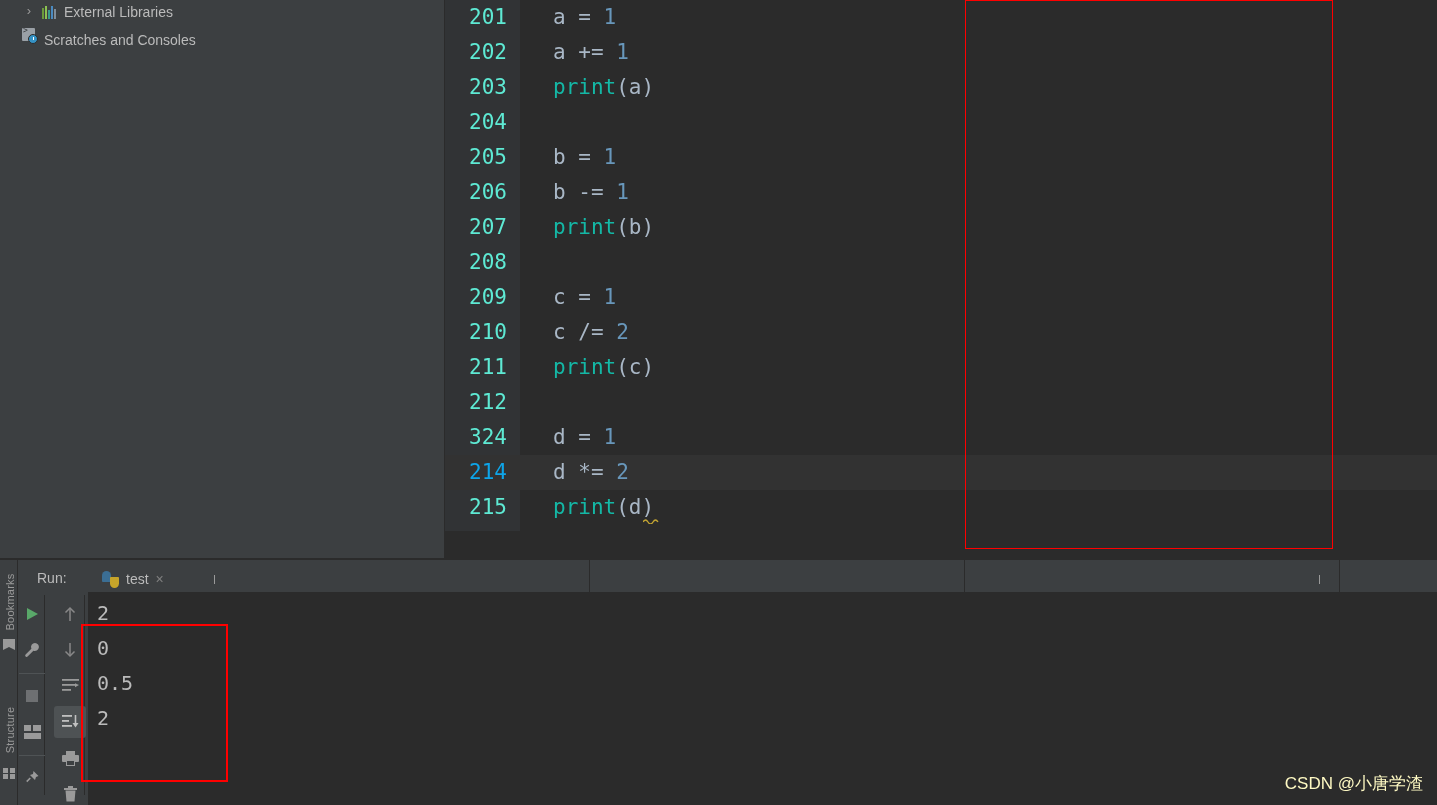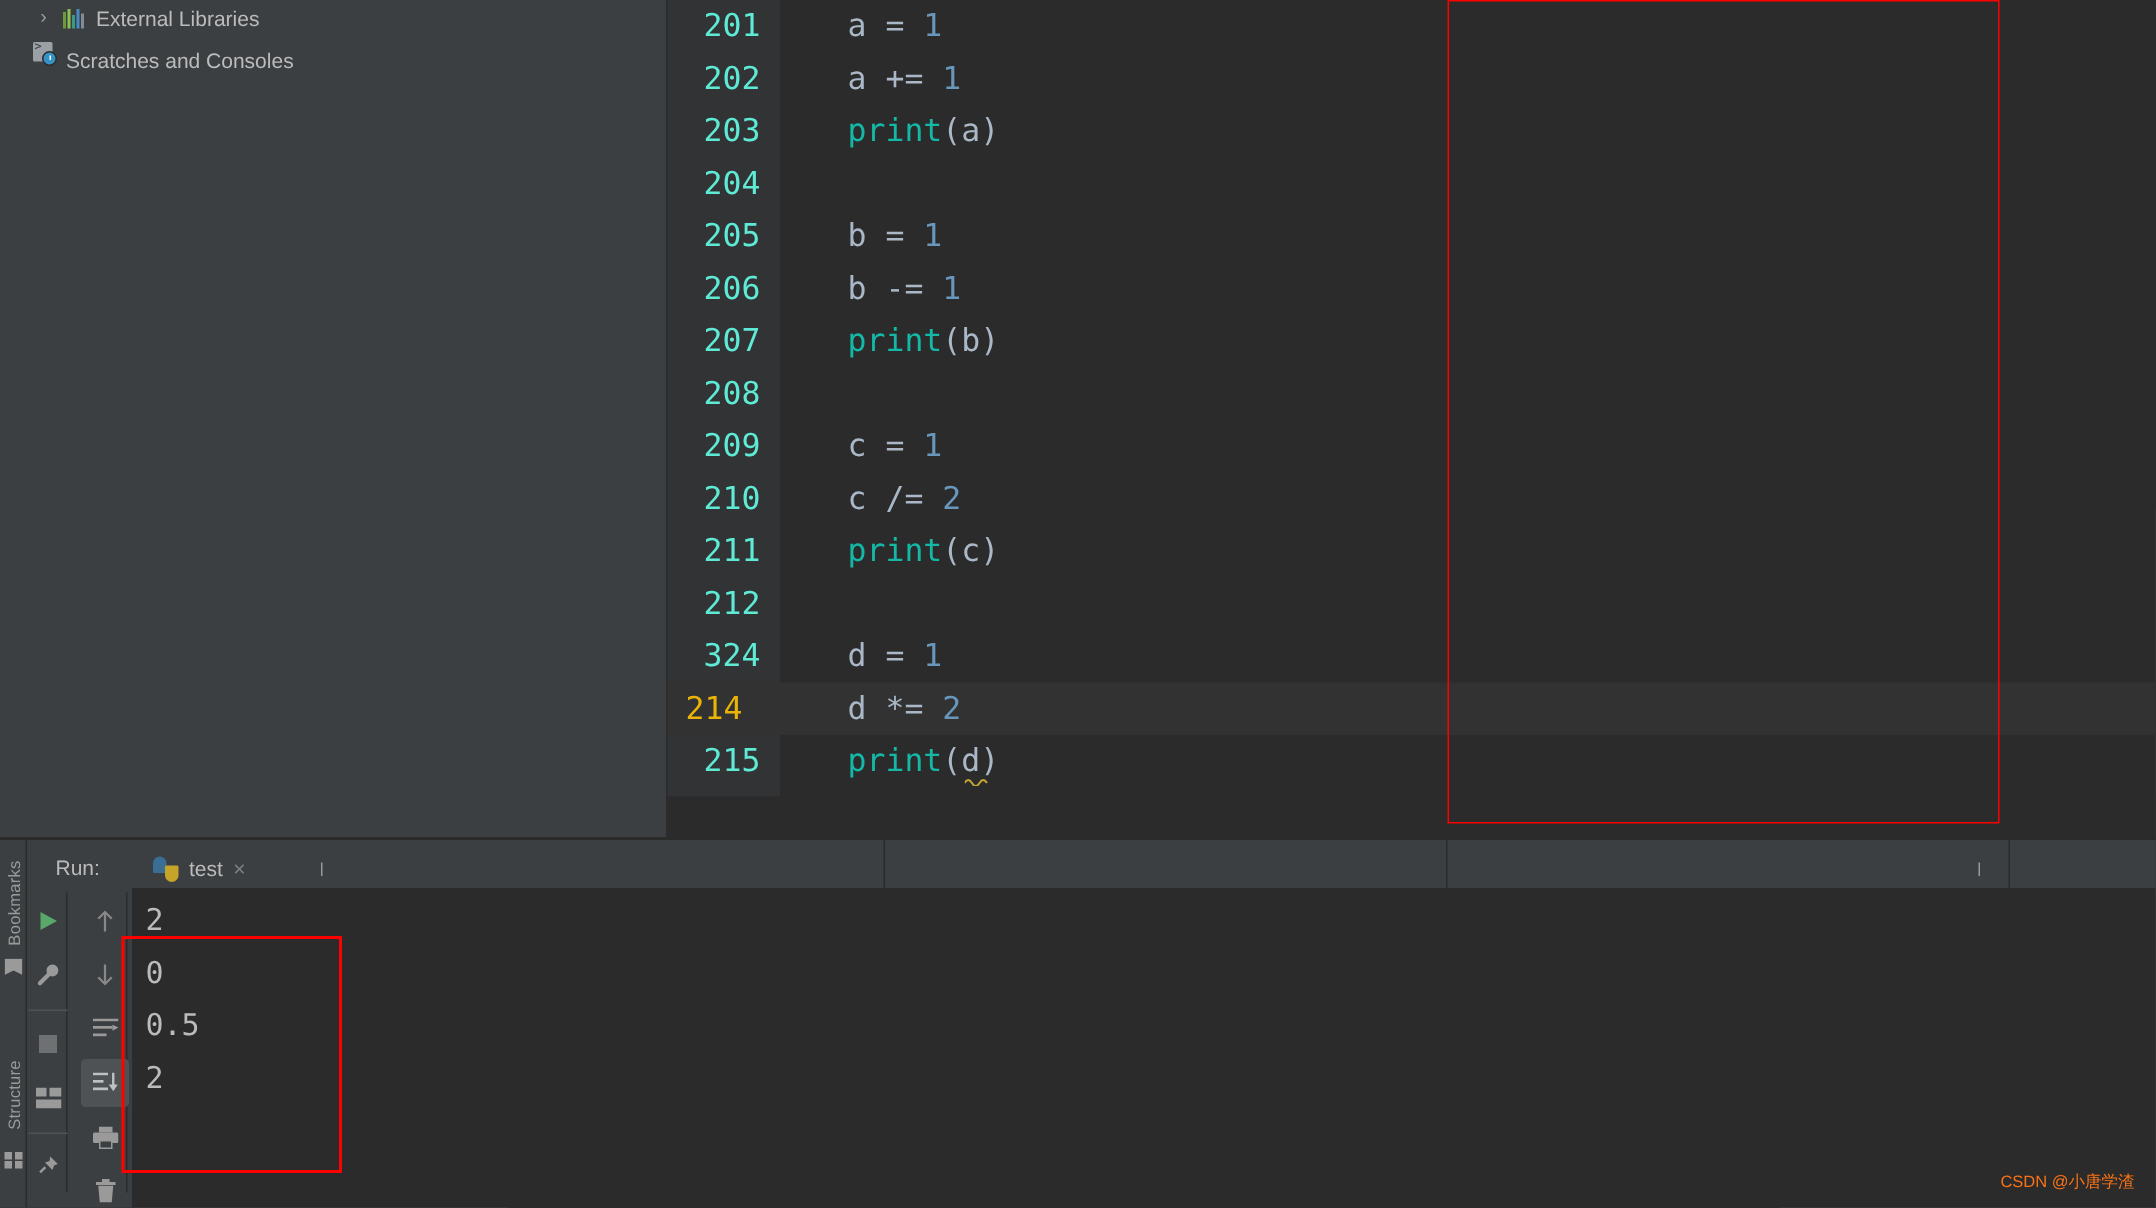--- a/index.html
+++ b/index.html
@@ -76,23 +76,23 @@
   }
   .line {
     position: relative; height: 35px; line-height: 35px;
     font-family: "DejaVu Sans Mono", monospace; font-size: 21px;
     white-space: pre;
   }
   .line .lnum {
     position: absolute; left: 0; width: 62px; text-align: right;
     color: #5eead4; font-family: "DejaVu Sans Mono", monospace; font-size: 21px;
   }
-  .line.current .lnum { color: #eab308; text-align: center; }
+  .line.current .lnum { color: #0ea5e9; }
   .line .ltext {
-    position: absolute; left: 120px; color: #a9b7c6;
+    position: absolute; left: 108px; color: #a9b7c6;
   }
   .line.current .rowhl {
     position: absolute; left: 0; top: 0; width: 1437px; height: 35px;
     background: #323232;
   }
   .line.current .ltext, .line.current .lnum { z-index: 2; }
   .tok-num { color: #6897bb; }
   .tok-fn  { color: #14b8a6; }
   .tok-op  { color: #a9b7c6; }
 
@@ -214,21 +214,21 @@
   }
   .console-line { height: 35px; line-height: 35px; padding-left: 9px; white-space: pre; }
   .console-cmd { color: #bbbbbb; }
   .red-box-console {
     position: absolute; left: 81px; top: 624px; width: 147px; height: 158px;
     border: 2px solid #ff0000; pointer-events: none; z-index: 6;
   }
 
   .watermark {
     position: absolute; right: 14px; bottom: 10px;
-    color: #f97316; font-size: 11px; z-index: 10;
+    color: #fef9c3; font-size: 17px; z-index: 10;
   }
 
   
   .panel-divider {
     position: absolute; left: 0; top: 558px; width: 1437px; height: 2px;
     background: #2b2b2b;
   }
   .editor-bottom {
     position: absolute; left: 445px; top: 531px; width: 992px; height: 29px;
     background: #2b2b2b;

